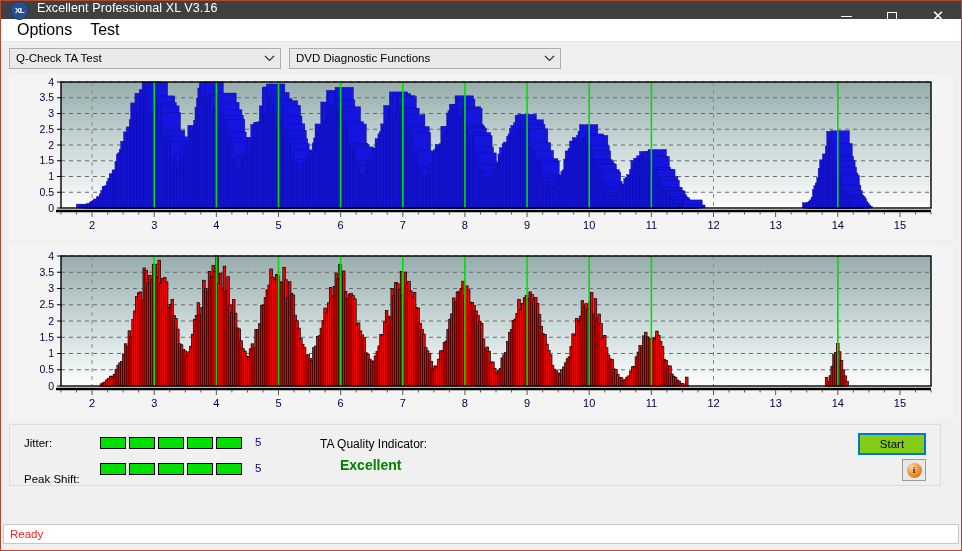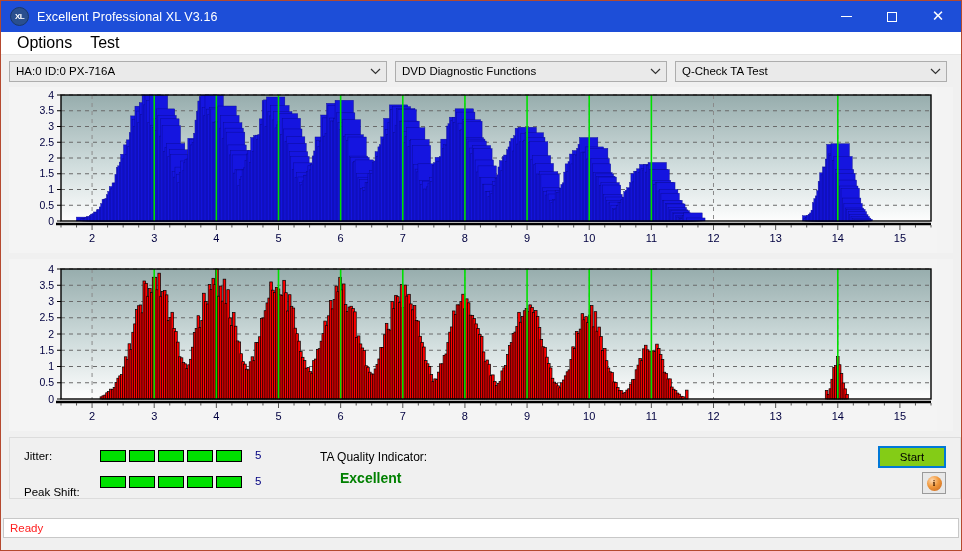--- a/index.html
+++ b/index.html
@@ -9,22 +9,22 @@
     background:#f0f0f0;
   }
   .window{
     position:absolute;left:0;top:0;width:962px;height:551px;
     box-sizing:border-box;
     border:1px solid #b5492f;
     background:#f0f0f0;
   }
   
   .titlebar{
-    position:relative;height:31px;background:#1d4ed8;
-    display:flex;align-items:center;
+    position:relative;height:18px;background:#404040;
+    display:flex;
   }
   .title-logo{
     width:17px;height:17px;border-radius:50%;
     background:#2a4f8f;
     margin-left:9px;margin-right:8px;
     display:flex;align-items:center;justify-content:center;
     color:#fff;font-size:8px;font-weight:bold;letter-spacing:-0.5px;
     border:1px solid #1b3868;
   }
   .title-text{
@@ -77,21 +77,21 @@
     margin-bottom:6px;
   }
   .chart-panel.second{height:172px;}
   .chart-inner{
     position:absolute;left:0;top:0;width:100%;height:100%;
     background:#f3f3f3;
   }
   
   .bottom{
     position:relative;
-    margin:2px 0 0 8px;
+    margin:2px 20px 0 8px;
     height:62px;
     background:#f0f0f0;
     border:1px solid #dcdcdc;
     box-sizing:border-box;
   }
   .lbl{position:absolute;font-size:11.5px;color:#000;}
   .meter{position:absolute;display:flex;gap:3px;}
   .seg{
     width:26px;height:12px;background:#00e000;
     border:1px solid #000;box-sizing:border-box;
@@ -119,21 +119,21 @@
   }
   .info-ball{
     width:15px;height:15px;border-radius:50%;
     background:radial-gradient(circle at 35% 30%, #ffd9b0 0%, #f0973a 45%, #c4621c 100%);
     display:flex;align-items:center;justify-content:center;
     color:#4a2000;font-size:9px;font-weight:bold;
     font-family:"Liberation Serif",serif;
   }
   
   .statusbar{
-    position:absolute;left:2px;right:2px;bottom:12px;height:20px;
+    position:absolute;left:2px;right:2px;bottom:6px;height:20px;
     background:#ffffff;border:1px solid #c8c8c8;
     box-sizing:border-box;display:flex;align-items:center;
     padding-left:6px;
   }
   .status-text{font-size:11.5px;color:#ff2020;}
 </style>
 </head>
 <body>
 
 <div class="window">
@@ -155,38 +155,30 @@
       </div>
     </div>
   </div>
 
   <div class="menubar">
     <div class="menu-item">Options</div>
     <div class="menu-item">Test</div>
   </div>
 
   <div class="combobar">
-    <div class="combo combo-a">
-      <span class="cv">HA:0 ID:0  PX-716A</span>
+    <div class="combo combo-c">
+      <span class="cv">Q-Check TA Test</span>
       <span class="chev">
         <svg width="11" height="7" viewBox="0 0 11 7">
             <path d="M1 1 L5.5 5.5 L10 1" stroke="#333" stroke-width="1.2" fill="none"></path>
           </svg>
       </span>
     </div>
     <div class="combo combo-b">
       <span class="cv">DVD Diagnostic Functions</span>
-      <span class="chev">
-        <svg width="11" height="7" viewBox="0 0 11 7">
-            <path d="M1 1 L5.5 5.5 L10 1" stroke="#333" stroke-width="1.2" fill="none"></path>
-          </svg>
-      </span>
-    </div>
-    <div class="combo combo-c">
-      <span class="cv">Q-Check TA Test</span>
       <span class="chev">
         <svg width="11" height="7" viewBox="0 0 11 7">
             <path d="M1 1 L5.5 5.5 L10 1" stroke="#333" stroke-width="1.2" fill="none"></path>
           </svg>
       </span>
     </div>
   </div>
 
   <div class="charts-area">
     <div class="chart-panel" id="panel0">

